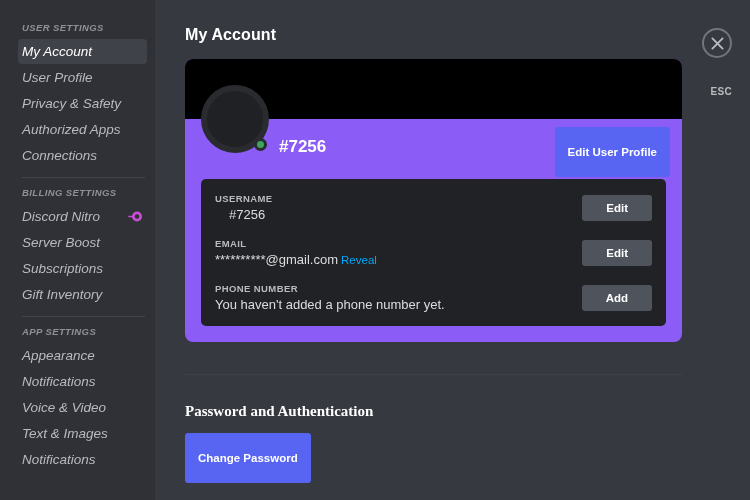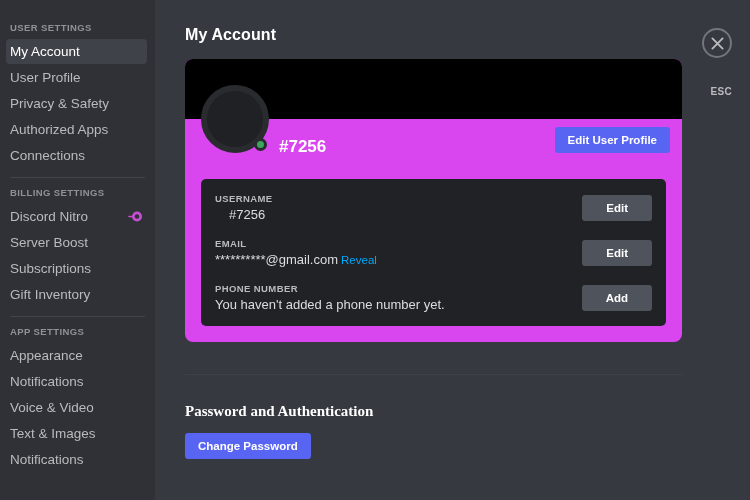--- a/index.html
+++ b/index.html
@@ -13,21 +13,21 @@
   .app { position: relative; width: 750px; height: 500px; display: flex; }
 
   
   .sidebar {
     width: 155px; height: 500px;
     background: #2f3136;
     padding: 22px 0 0 0;
     overflow: hidden;
     flex: 0 0 155px;
   }
-  .side-scroll { padding-left: 0; }
+  .side-scroll { padding-left: 12px; font-style: italic; }
   .section-header {
     font-size: 9.5px;
     font-weight: bold;
     letter-spacing: 0.4px;
     color: #8e9297;
     text-transform: uppercase;
     padding: 0 10px 6px 10px;
   }
   .nav-item {
     display: flex;
@@ -62,21 +62,21 @@
     font-size: 16px;
     font-weight: bold;
     color: #ffffff;
     margin-bottom: 15px;
     letter-spacing: 0.1px;
   }
 
   
   .account-card {
     width: 497px;
-    background: #d946ef;
+    background: #8b5cf6;
     border-radius: 8px;
     overflow: hidden;
   }
   .card-banner {
     height: 60px;
     background: #000000;
   }
   .card-identity {
     position: relative;
     height: 56px;
@@ -114,21 +114,21 @@
     border: none;
     border-radius: 3px;
     font-family: "Liberation Sans", sans-serif;
     font-size: 11.5px;
     font-weight: bold;
     cursor: pointer;
     color: #ffffff;
   }
   .btn-primary {
     background: #5865f2;
-    padding: 7px 13px;
+    padding: 19px 13px;
   }
   .btn-secondary {
     background: #4f545c;
     padding: 7px 24px;
   }
   .edit-profile-btn {
     position: absolute;
     right: 12px;
     top: 8px;
   }

